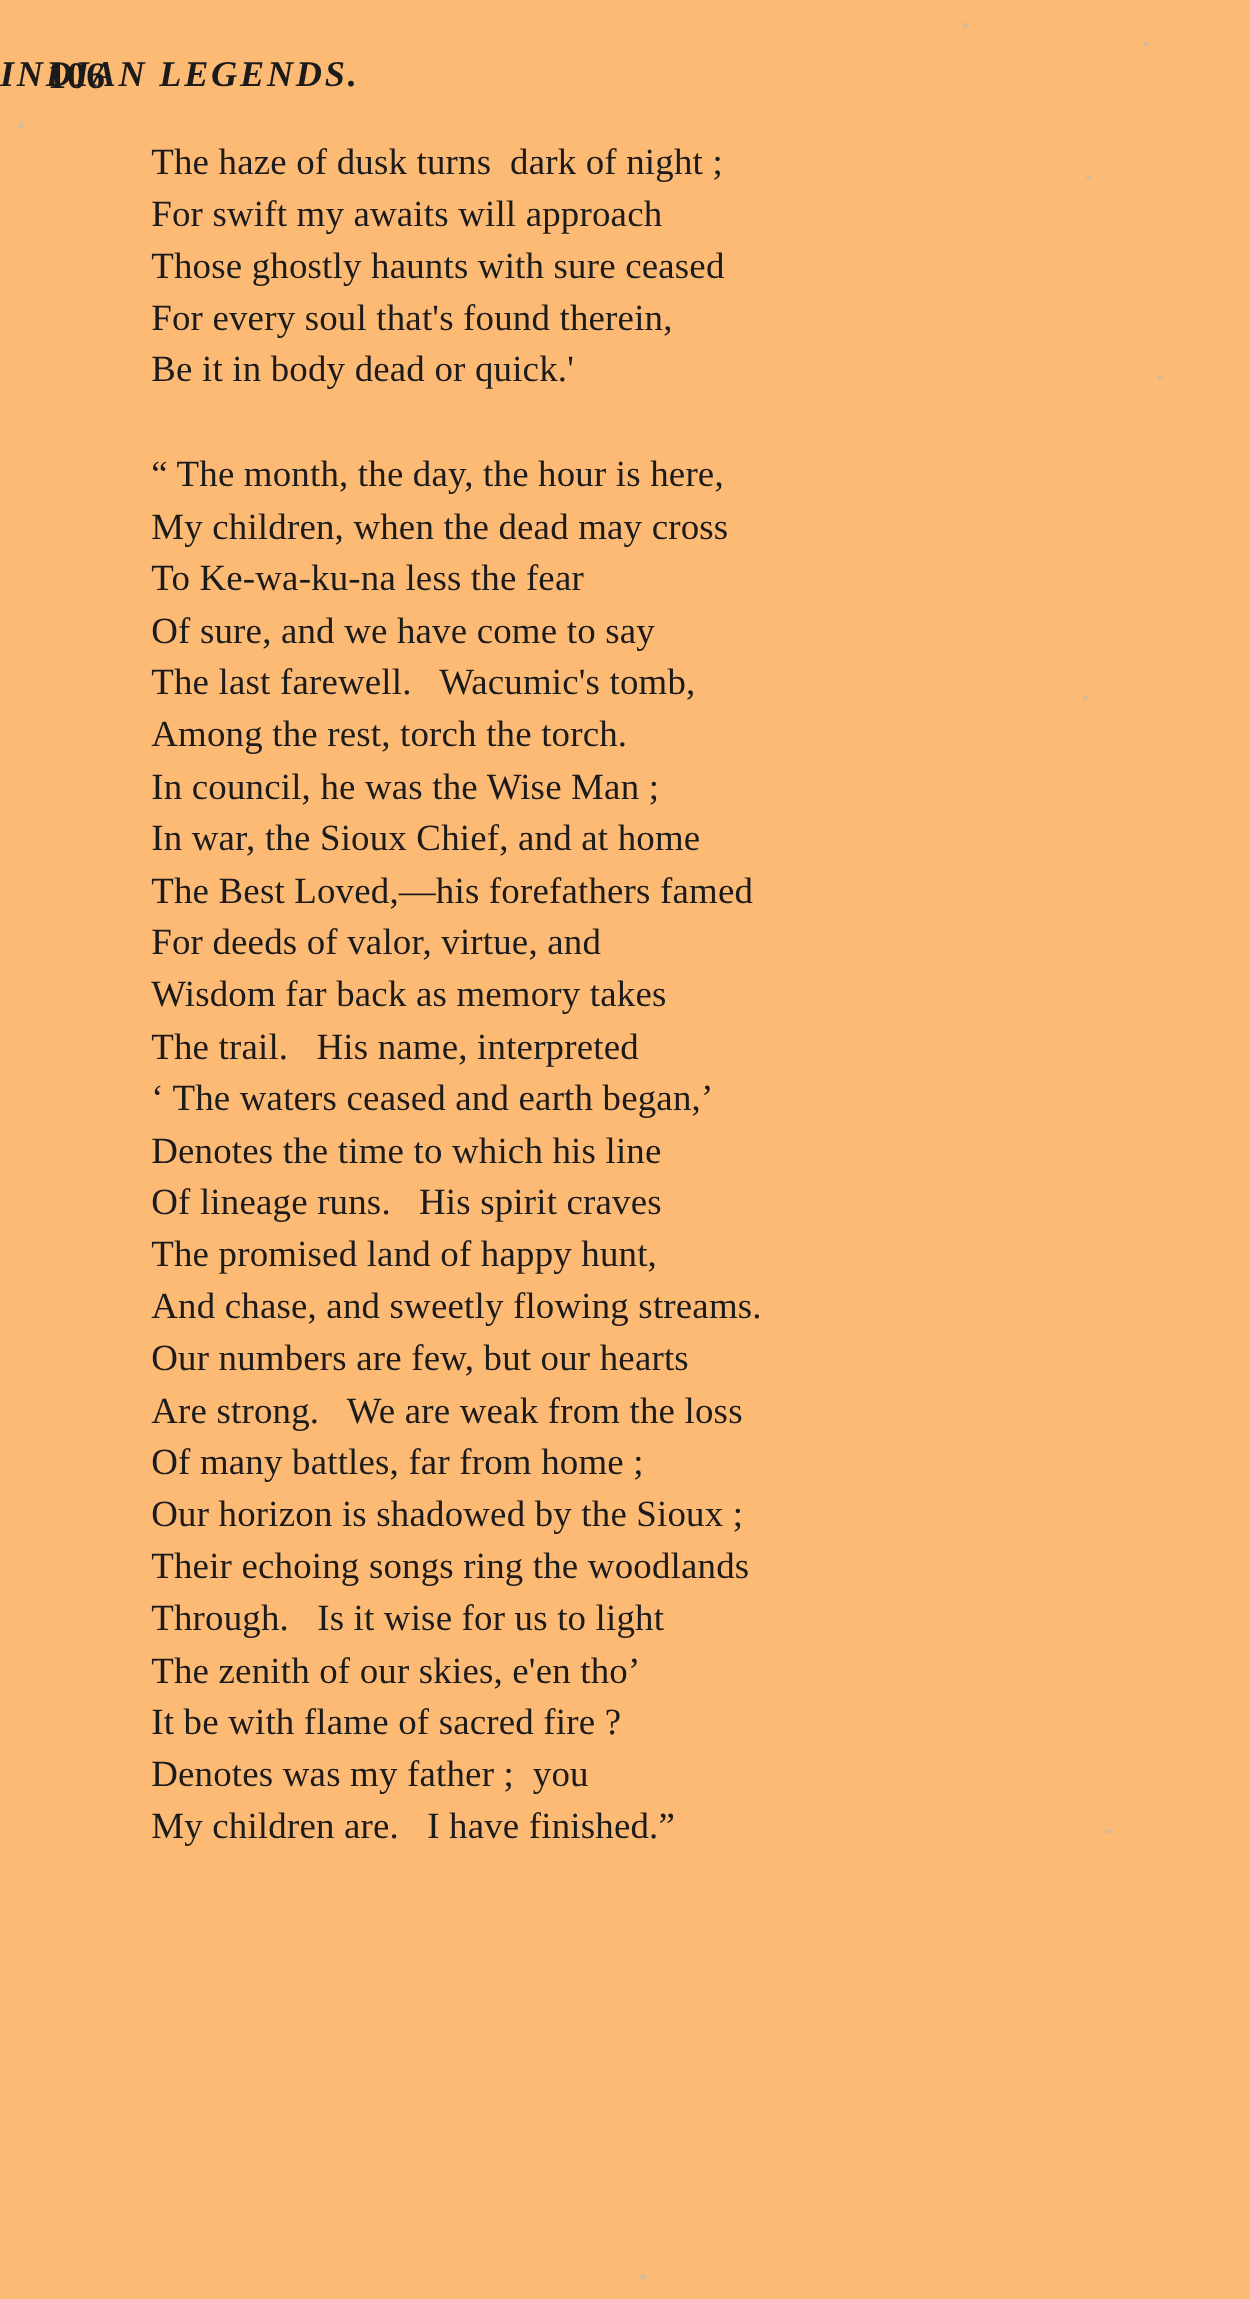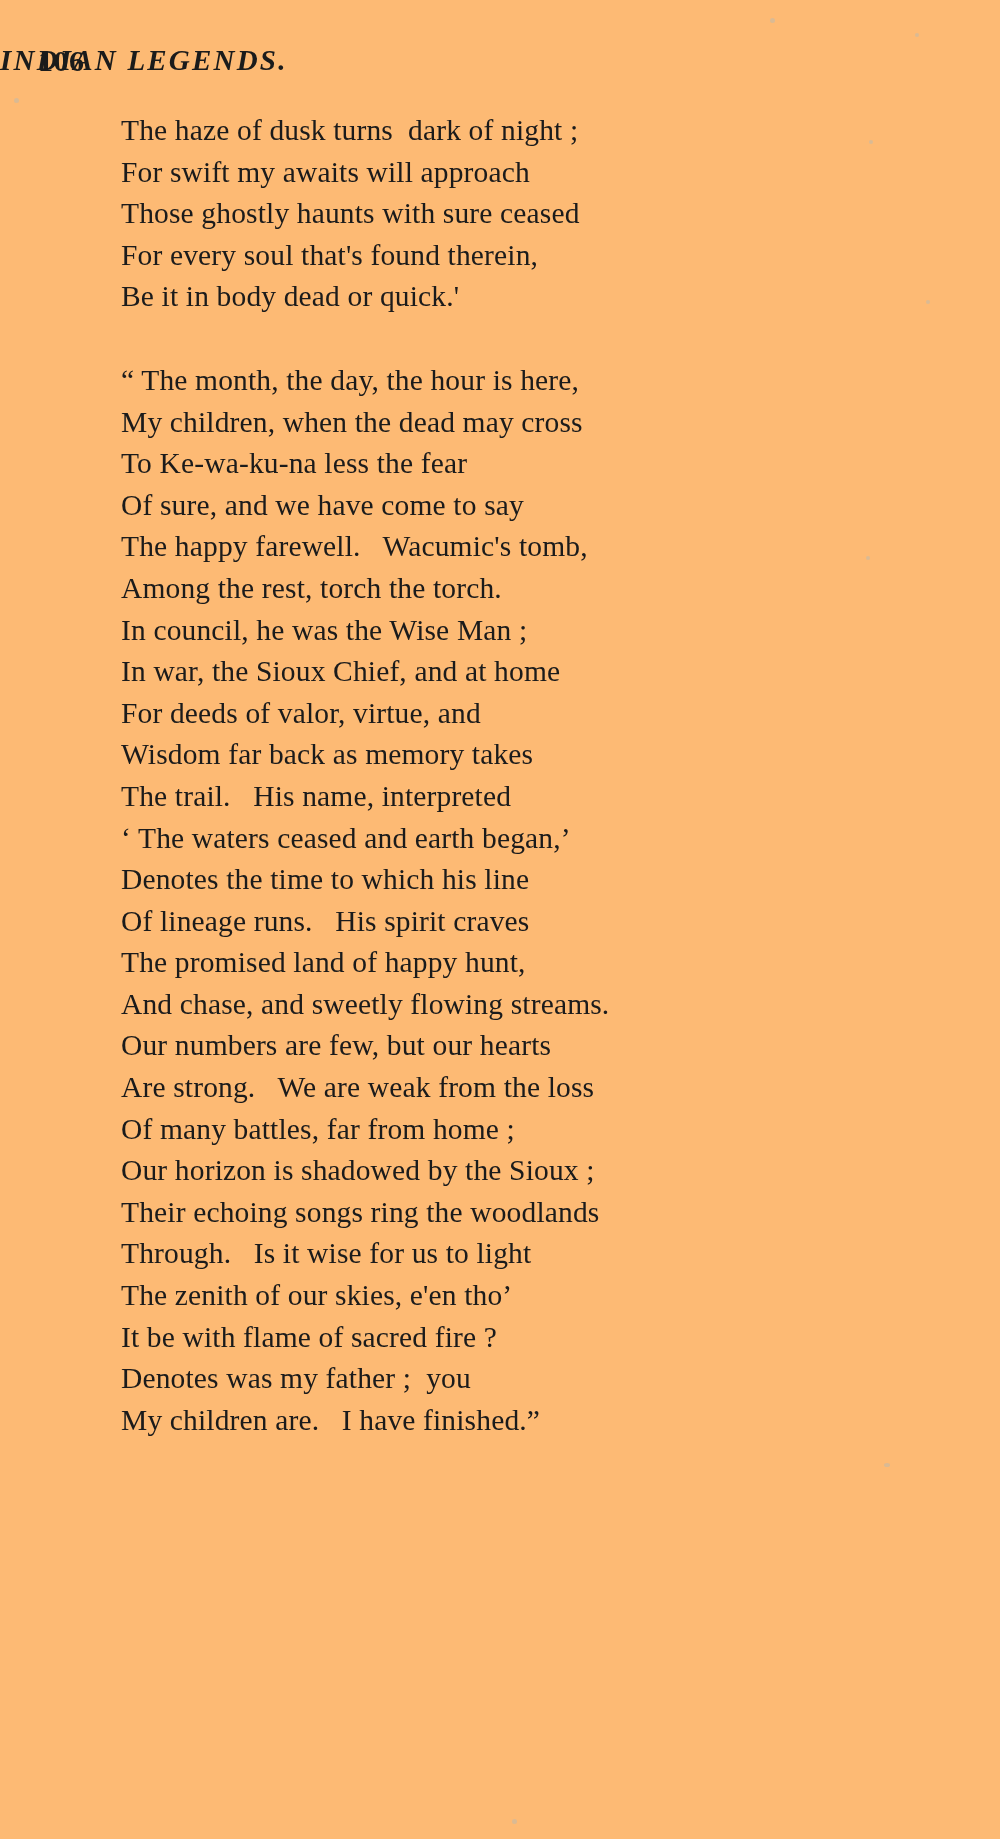--- a/index.html
+++ b/index.html
@@ -90,24 +90,25 @@
       <div class="line">For swift my awaits will approach</div>
       <div class="line">Those ghostly haunts with sure ceased</div>
       <div class="line">For every soul that's found therein,</div>
       <div class="line">Be it in body dead or quick.'</div>
     </div>
     <div class="stanza">
       <div class="line">“ The month, the day, the hour is here,</div>
       <div class="line">My children, when the dead may cross</div>
       <div class="line">To Ke-wa-ku-na less the fear</div>
       <div class="line">Of sure, and we have come to say</div>
-      <div class="line">The happy farewell.   Wacumic's tomb,</div>
+      <div class="line">The last farewell.   Wacumic's tomb,</div>
       <div class="line">Among the rest, torch the torch.</div>
       <div class="line">In council, he was the Wise Man ;</div>
       <div class="line">In war, the Sioux Chief, and at home</div>
+      <div class="line">The Best Loved,—his forefathers famed</div>
       <div class="line">For deeds of valor, virtue, and</div>
       <div class="line">Wisdom far back as memory takes</div>
       <div class="line">The trail.   His name, interpreted</div>
       <div class="line">‘ The waters ceased and earth began,’</div>
       <div class="line">Denotes the time to which his line</div>
       <div class="line">Of lineage runs.   His spirit craves</div>
       <div class="line">The promised land of happy hunt,</div>
       <div class="line">And chase, and sweetly flowing streams.</div>
       <div class="line">Our numbers are few, but our hearts</div>
       <div class="line">Are strong.   We are weak from the loss</div>

